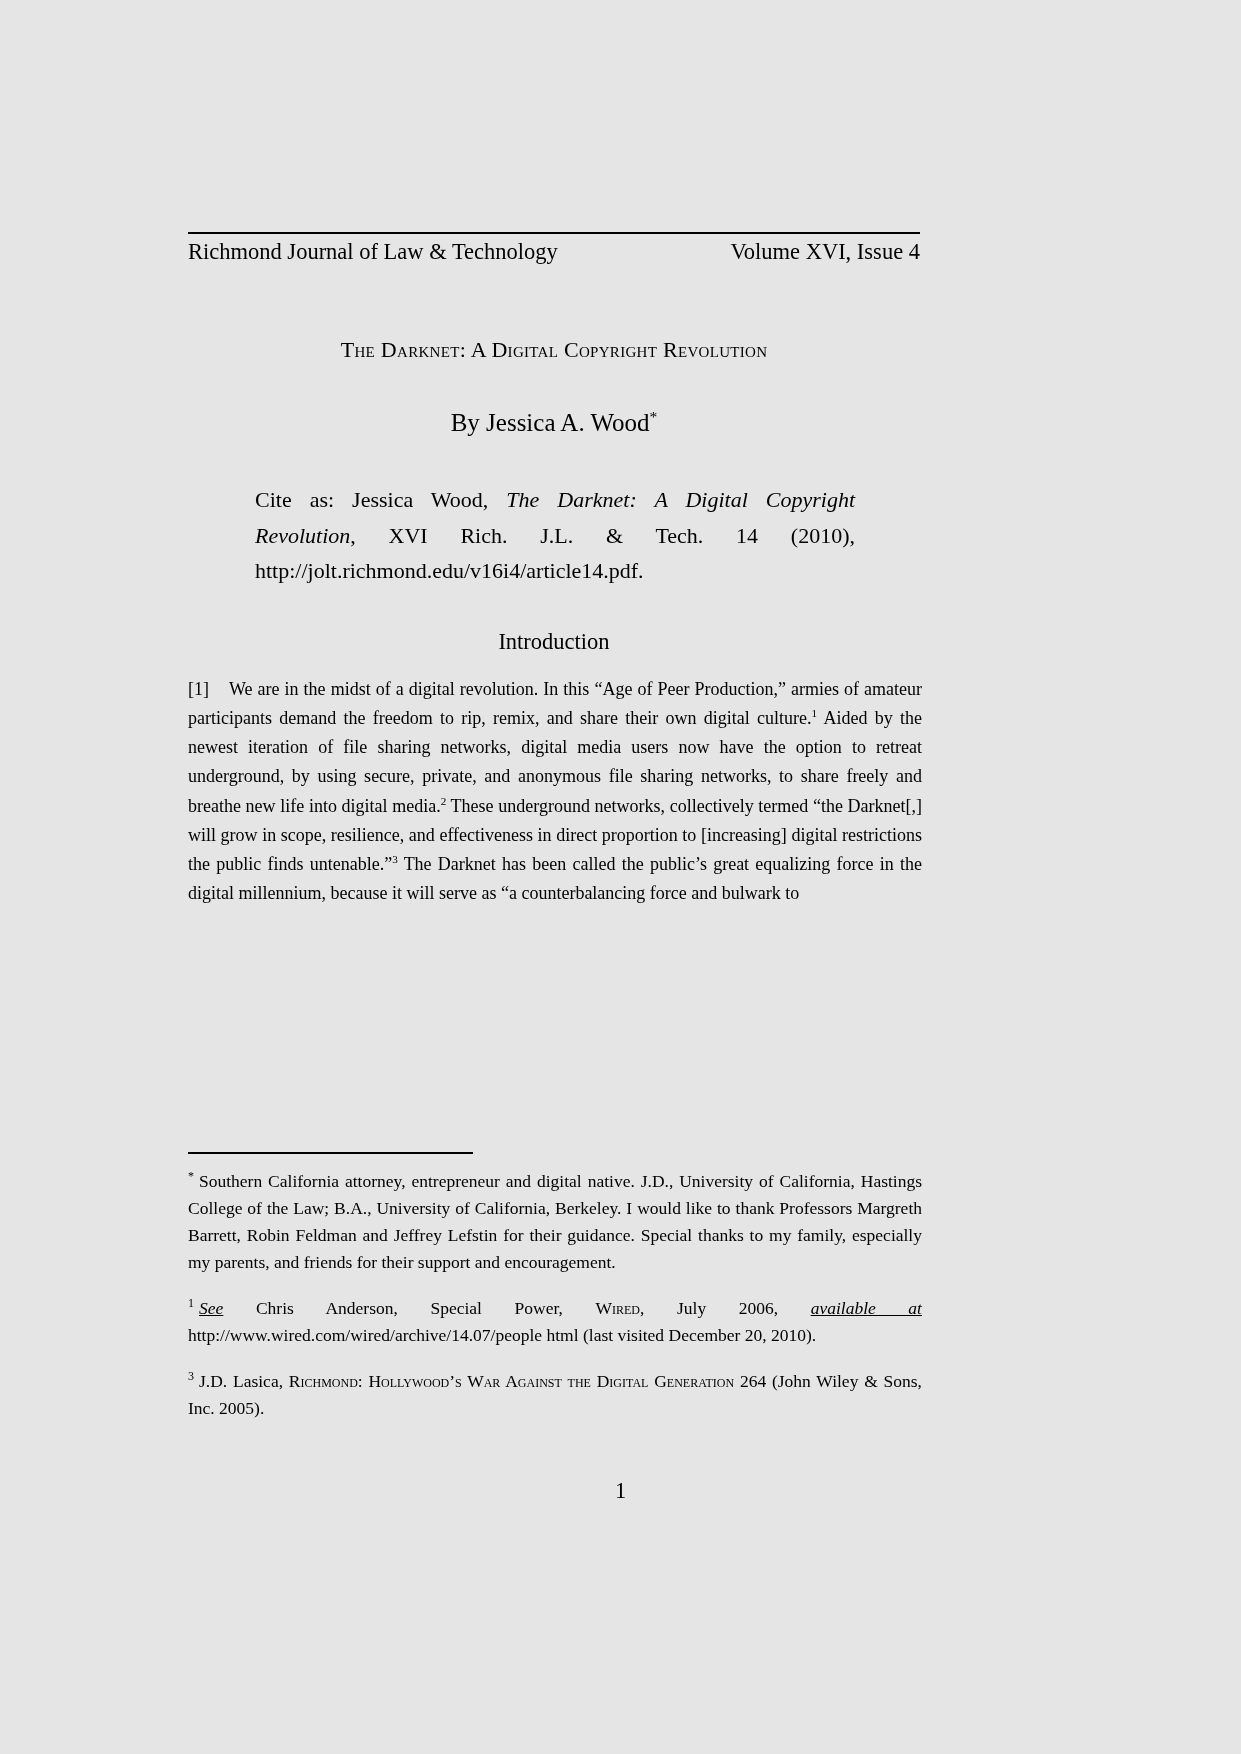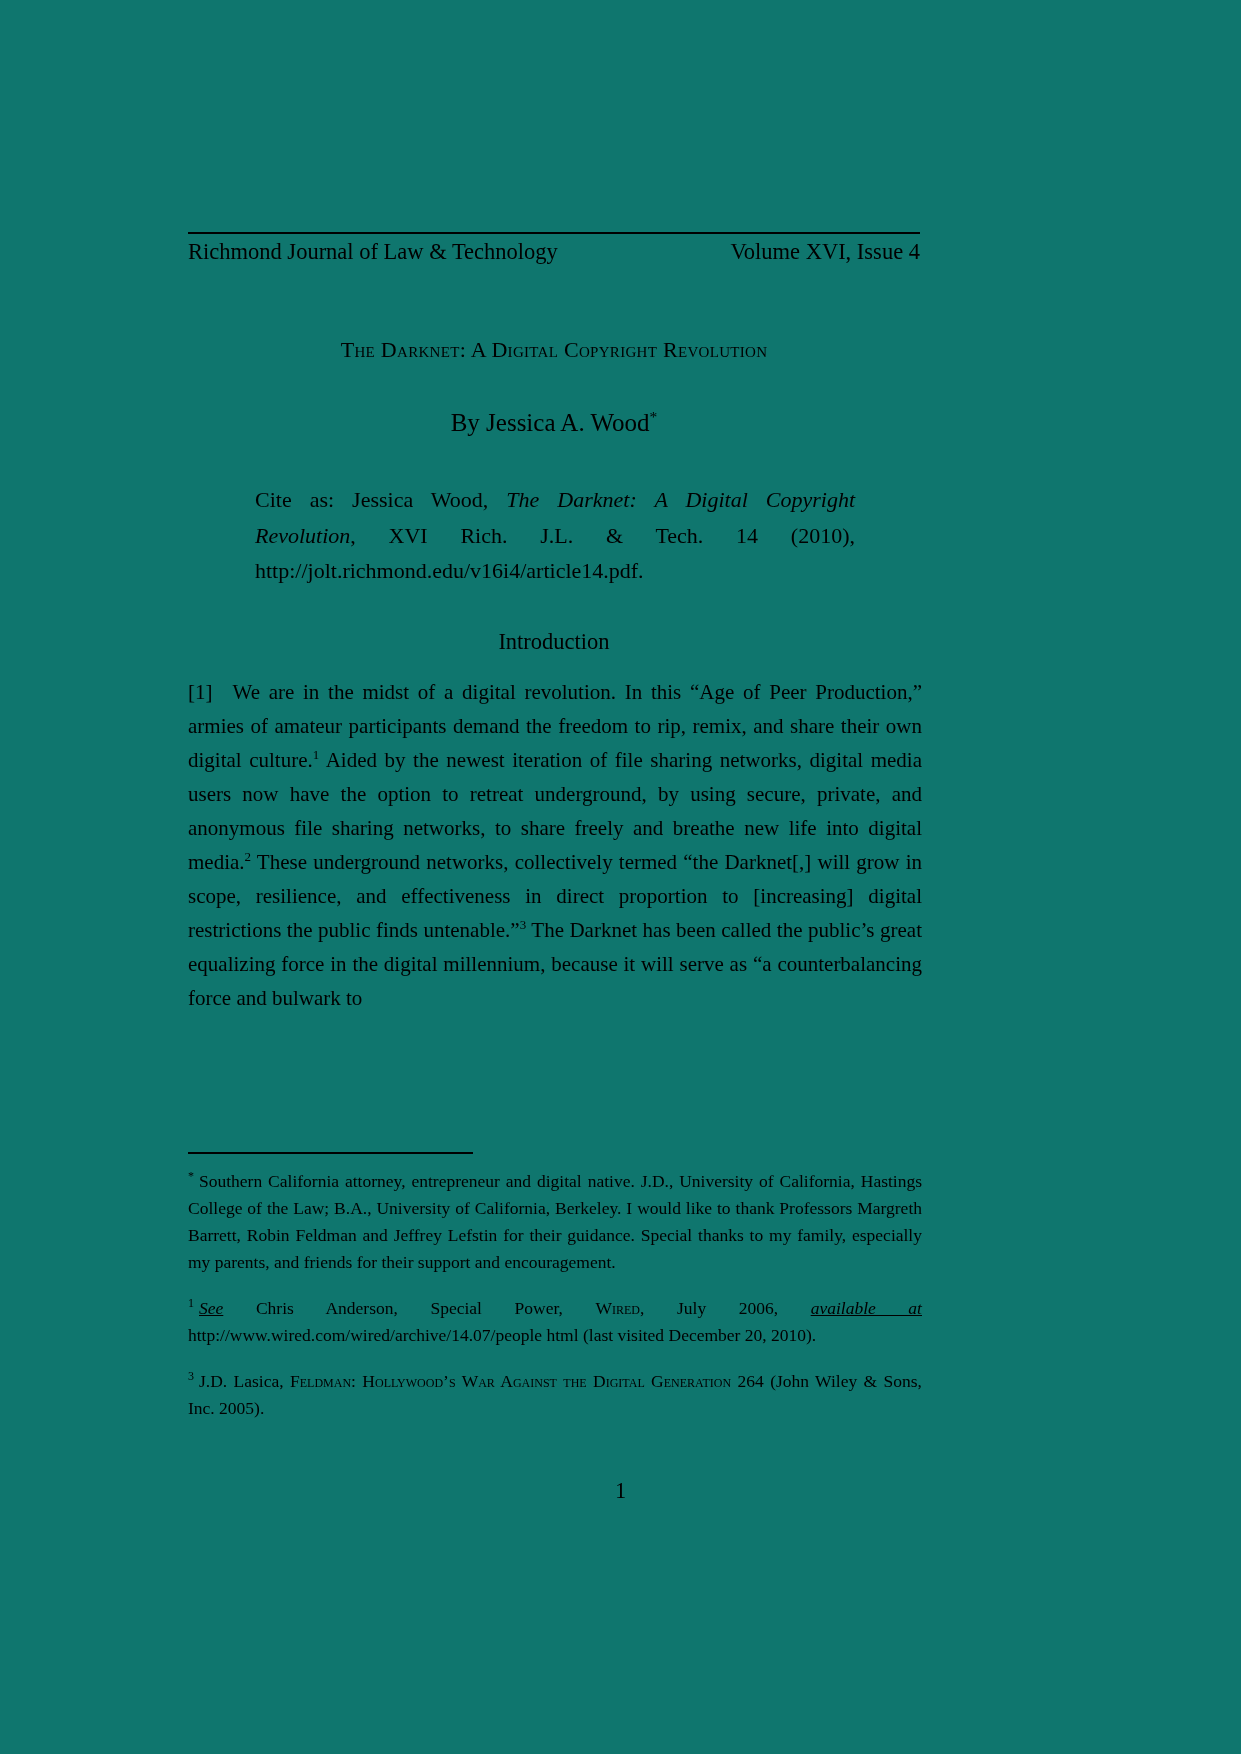--- a/index.html
+++ b/index.html
@@ -15,21 +15,21 @@
     position: relative;
     overflow: hidden;
   }
 
   .page {
     position: absolute;
     left: 0;
     top: 0;
     width: 1241px;
     height: 1754px;
-    background: #0f766e;
+    background: #e5e5e5;
   }
 
   
   .running-header {
     position: absolute;
     left: 188px;
     top: 232px;
     width: 732px;
   }
   .header-rule {
@@ -93,21 +93,21 @@
     text-align: center;
     font-size: 22.5px;
   }
 
   
   .body-block {
     position: absolute;
     left: 188px;
     top: 675px;
     width: 734px;
-    font-size: 21px;
+    font-size: 18px;
     line-height: 1.62;
     text-align: justify;
     text-align-last: left;
   }
   .para-num {
     margin-right: 20px;
   }
   .body-block sup,
   .footnotes sup {
     font-size: 0.62em;
@@ -191,19 +191,19 @@
     <div class="footnote">
       <span class="fn-marker">*</span><span>Southern California attorney, entrepreneur and digital native. J.D., University of California, Hastings College of the Law; B.A., University of California, Berkeley. I would like to thank Professors Margreth Barrett, Robin Feldman and Jeffrey Lefstin for their guidance. Special thanks to my family, especially my parents, and friends for their support and encouragement.</span>
     </div>
 
     <div class="footnote">
       <span class="fn-marker">1</span><i>See</i><span> Chris Anderson, Special Power, </span><span class="sc">Wired</span><span>, July 2006, </span><i>available at</i><span> http://www.wired.com/wired/archive/14.07/people html (last visited December 20, 2010).</span>
     </div>
 
 
     <div class="footnote">
-      <span class="fn-marker">3</span><span>J.D. Lasica, </span><span class="sc">Feldman: Hollywood’s War Against the Digital Generation</span><span> 264 (John Wiley &amp; Sons, Inc. 2005).</span>
+      <span class="fn-marker">3</span><span>J.D. Lasica, </span><span class="sc">Richmond: Hollywood’s War Against the Digital Generation</span><span> 264 (John Wiley &amp; Sons, Inc. 2005).</span>
     </div>
   </div>
 
   <div class="page-number">1</div>
 
 </div>
 
 </body></html>

